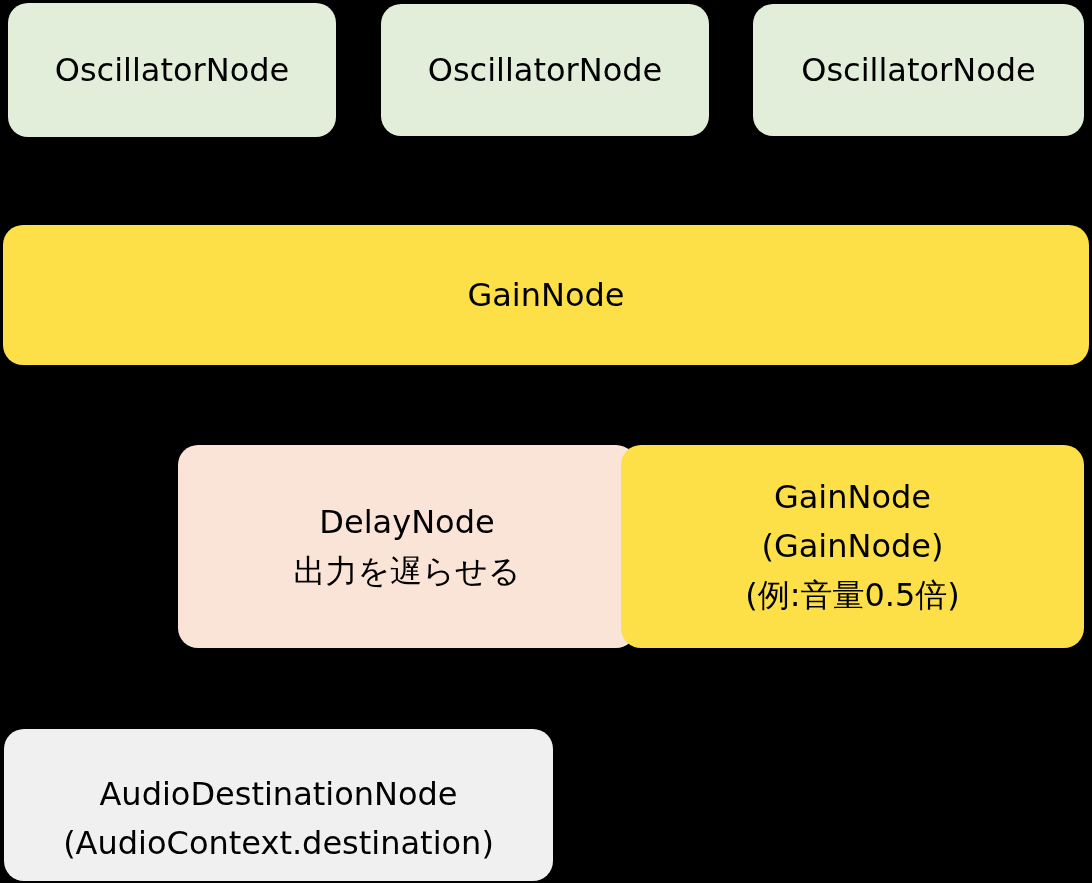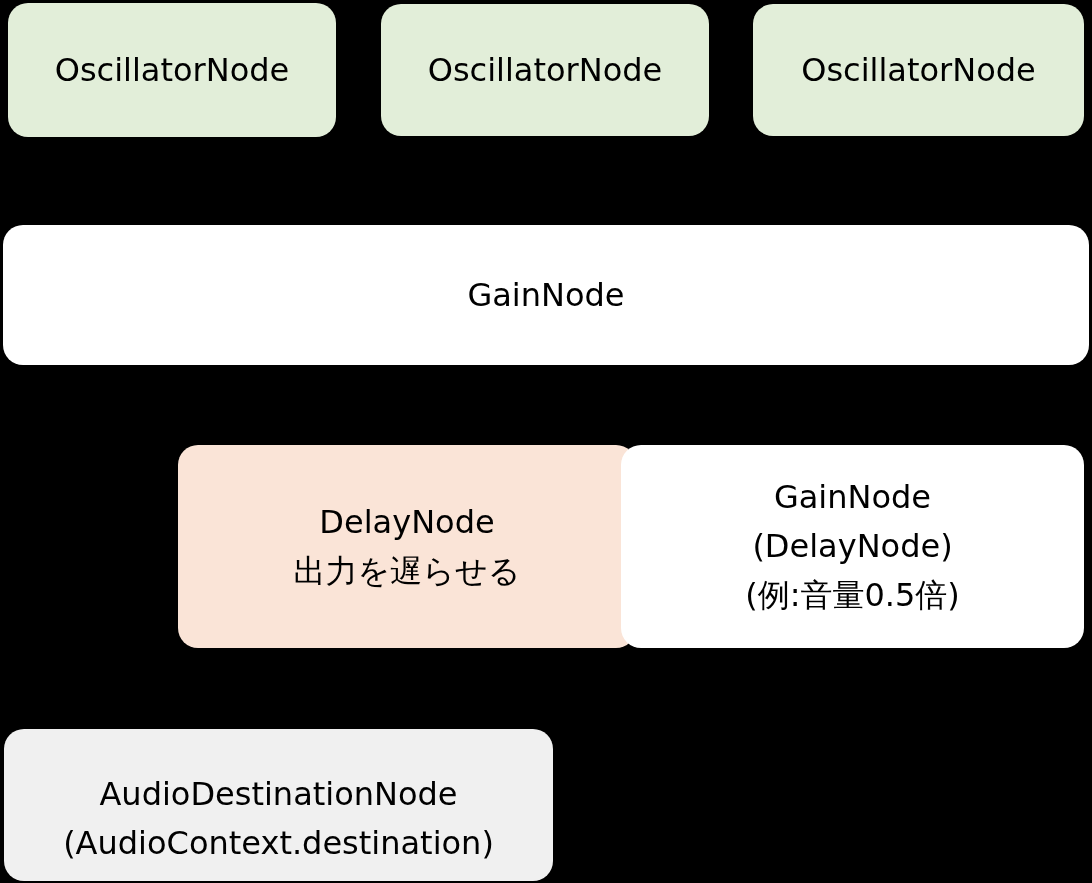--- a/index.html
+++ b/index.html
@@ -43,21 +43,21 @@
   #node-osc-detune1   { left: 381px; top: 4px;   width: 328px; height: 132px; }
   #node-osc-detune2   { left: 753px; top: 4px;   width: 331px; height: 132px; }
   #node-gain-adsr     { left: 3px;   top: 225px; width: 1086px; height: 140px; }
   #node-delay         { left: 178px; top: 445px; width: 458px; height: 203px; }
   #node-gain-feedback { left: 621px; top: 445px; width: 463px; height: 203px; }
   #node-destination   { left: 4px;   top: 729px; width: 549px; height: 152px;
                         justify-content: center; padding-top: 28px; }
 
   
   .fill-green { background: #e2eed9; }
-  .fill-cream { background: #ffffff; }
+  .fill-cream { background: #fde047; }
   .fill-peach { background: #fae4d7; }
   .fill-gray  { background: #f0f0f0; }
 </style>
 </head>
 <body>
 
 <div id="canvas">
 
   <div class="node fill-green" id="node-osc-main">
     <span class="line">OscillatorNode</span>
@@ -75,21 +75,21 @@
     <span class="line">GainNode</span>
   </div>
 
   <div class="node fill-peach" id="node-delay">
     <span class="line">DelayNode</span>
     <span class="line">出力を遅らせる</span>
   </div>
 
   <div class="node fill-cream" id="node-gain-feedback">
     <span class="line">GainNode</span>
-    <span class="line">(DelayNode)</span>
+    <span class="line">(GainNode)</span>
     <span class="line">(例:音量0.5倍)</span>
   </div>
 
   <div class="node fill-gray" id="node-destination">
     <span class="line">AudioDestinationNode</span>
     <span class="line">(AudioContext.destination)</span>
   </div>
 
 </div>
 

